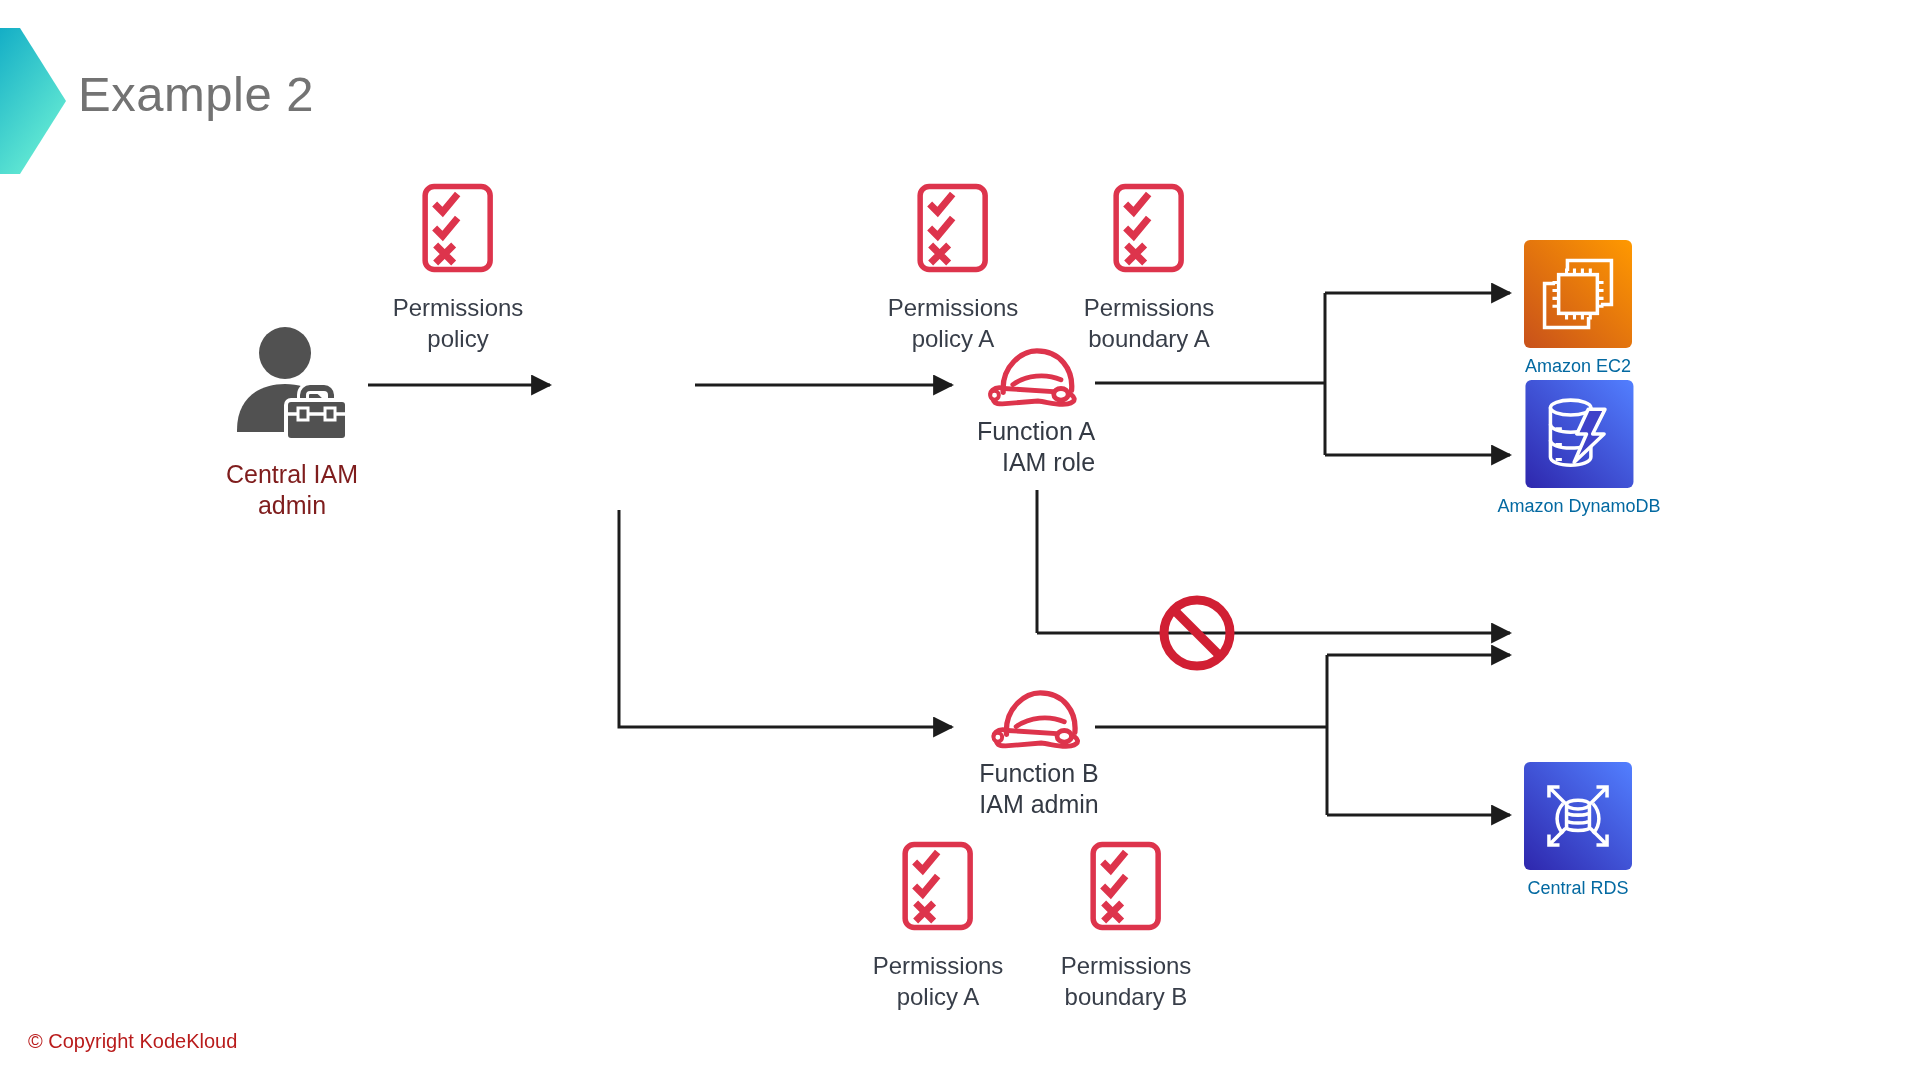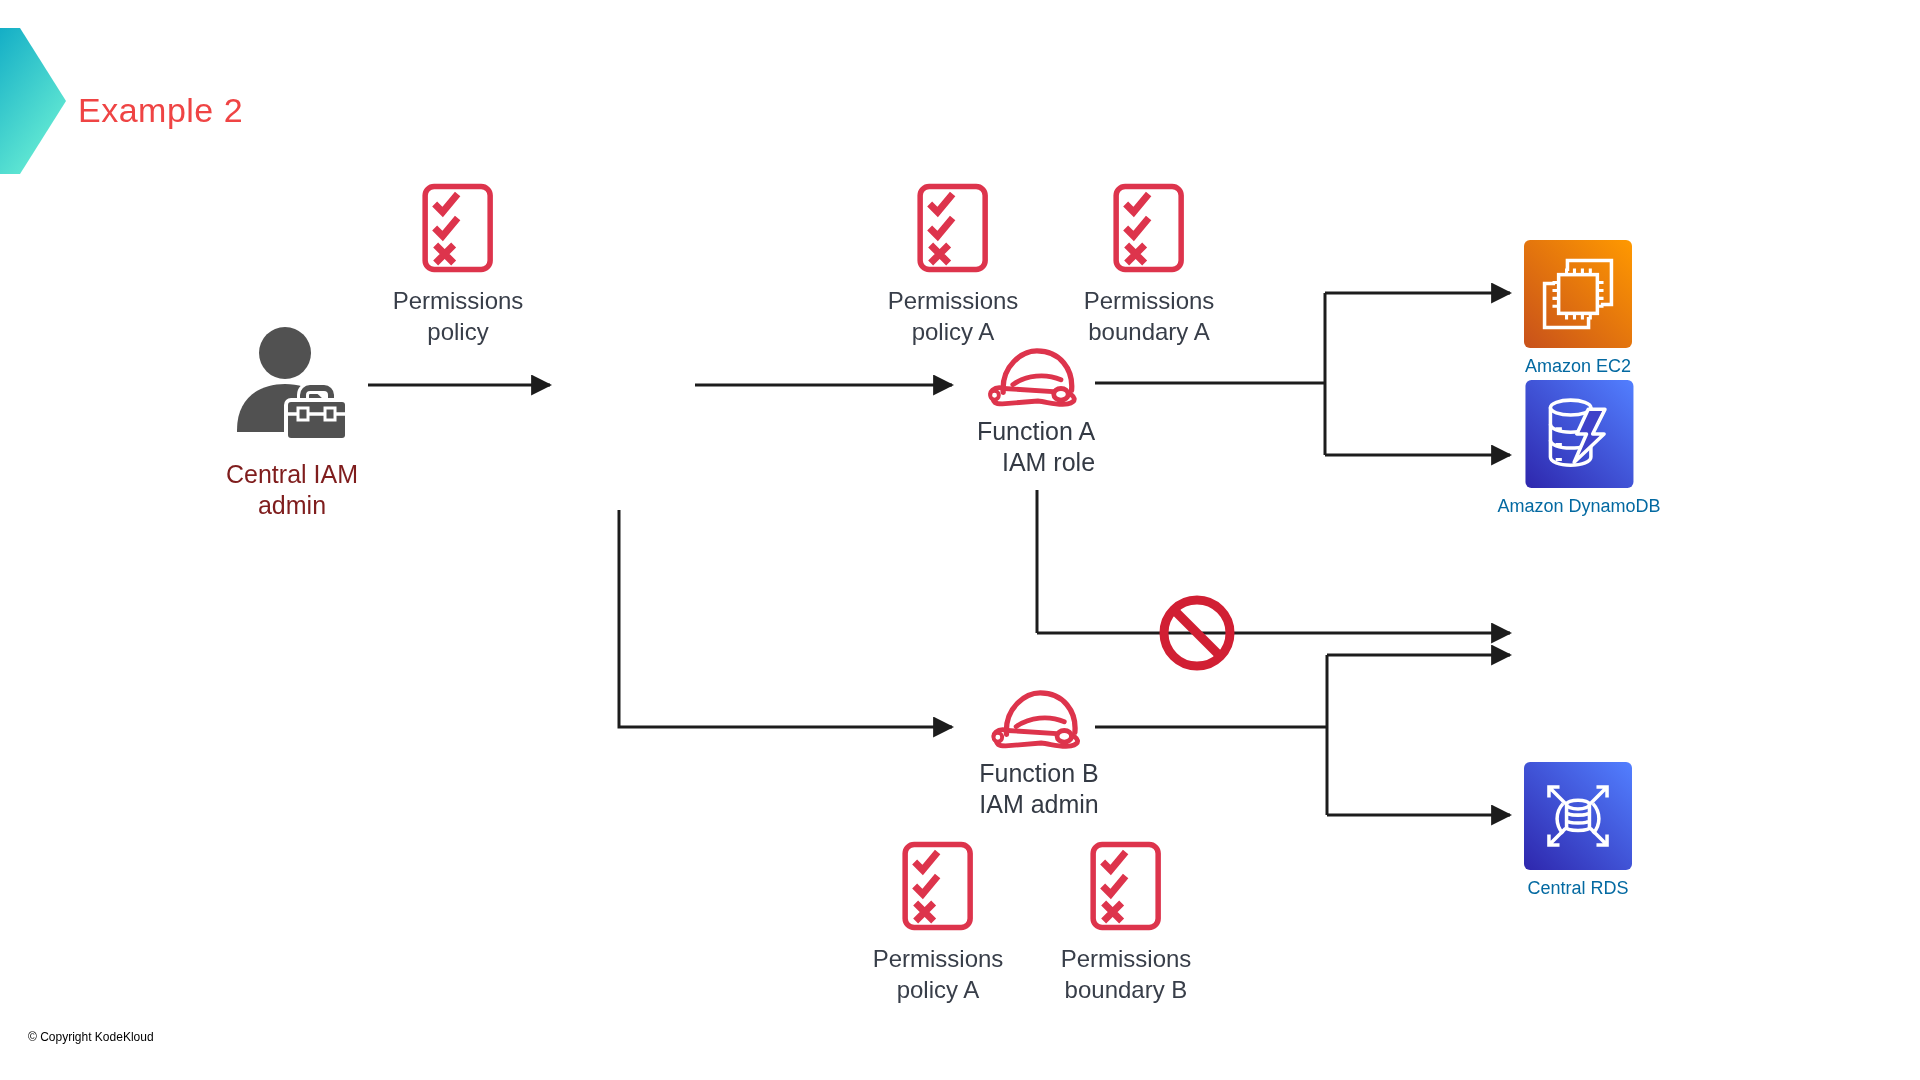--- a/index.html
+++ b/index.html
@@ -1,45 +1,45 @@
 <!DOCTYPE html>
 <html><head>
 <meta charset="utf-8">
 <style>
   html,body{margin:0;padding:0;background:#fff;}
   body{font-family:"Liberation Sans",sans-serif;}
   .stage{position:relative;width:1920px;height:1080px;background:#fff;overflow:hidden;}
 
   .chevron{position:absolute;left:0;top:28px;width:66px;height:146px;}
 
-  .title{position:absolute;left:78px;top:66px;font-size:34px;line-height:56px;
-         color:#ef4444;font-weight:400;letter-spacing:.5px;margin-top:16px;}
+  .title{position:absolute;left:78px;top:66px;font-size:49px;line-height:56px;
+         color:#737373;font-weight:400;letter-spacing:.5px;}
 
   .connectors{position:absolute;left:0;top:0;width:1920px;height:1080px;pointer-events:none;}
 
   .node{position:absolute;display:flex;flex-direction:column;align-items:center;
         transform:translateX(-50%);}
   .node .lbl{margin-top:7px;font-size:25px;line-height:31px;color:#7f1d1d;
              text-align:center;white-space:pre-line;}
-  .node.chk .lbl{font-size:24px;margin-top:12px;color:#383e49;}
+  .node.chk .lbl{font-size:24px;margin-top:19px;color:#383e49;}
   .node.svc .lbl{font-size:18px;margin-top:3px;color:#0369a1;}
   .node.role .lbl{margin-top:4px;color:#343a44;text-align:right;}
 
   .chk svg{width:72px;height:90px;}
   .hat svg{width:104px;height:74px;}
 
   .tile{width:108px;height:108px;border-radius:6px;display:flex;align-items:center;justify-content:center;}
   .tile svg{width:88px;height:88px;}
   .tile.ec2{background:linear-gradient(45deg,#c8511b,#ff9900);}
   .tile.db {background:linear-gradient(45deg,#2e27ad,#527fff);}
   .tile.s3 {background:linear-gradient(45deg,#1b660f,#6cae3e);}
 
   .deny{position:absolute;left:1157px;top:593px;width:80px;height:80px;}
 
-  .copyright{position:absolute;left:28px;top:1030px;font-size:12px;color:#000000;}
+  .copyright{position:absolute;left:28px;top:1030px;font-size:20px;color:#b91c1c;}
 </style>
 </head>
 <body>
 
 <div class="stage">
 
   <svg width="0" height="0" style="position:absolute" aria-hidden="true">
     <defs>
       <symbol id="sym-checklist" viewBox="0 0 72 90">
         <rect x="3.5" y="3.5" width="65" height="83" rx="9" fill="#fff" stroke="#dd344c" stroke-width="5.5"></rect>

